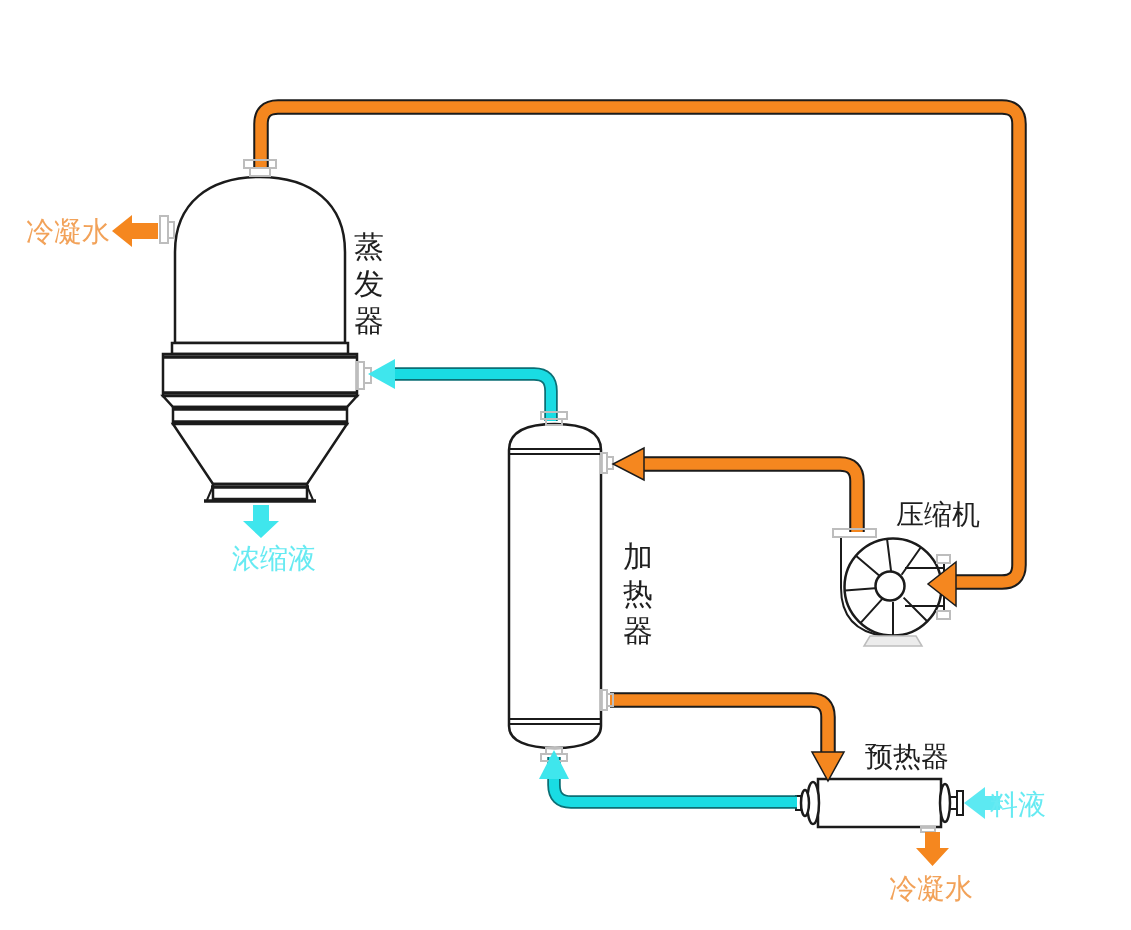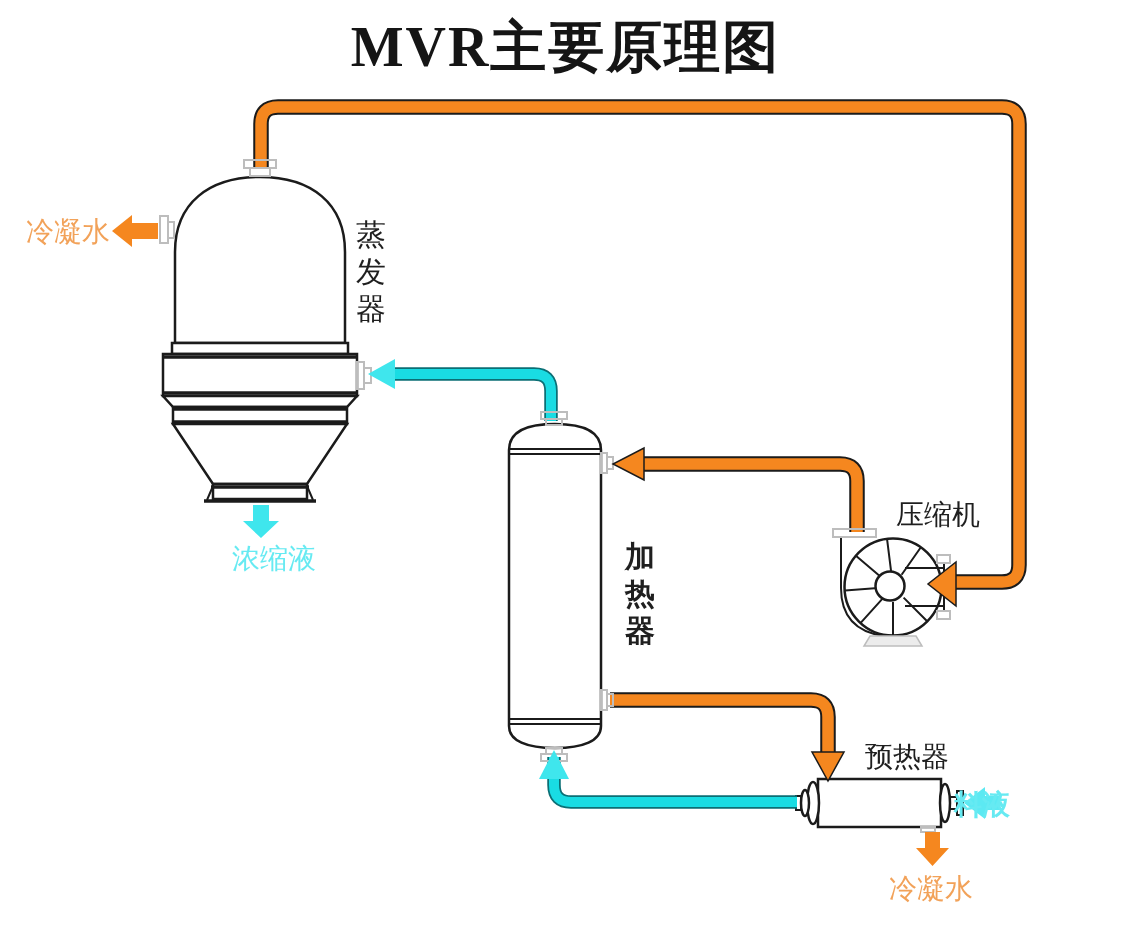--- a/index.html
+++ b/index.html
@@ -15,21 +15,21 @@
   html,body{margin:0;padding:0;background:#fff;}
   .canvas{
     position:relative;width:1131px;height:930px;background:#fff;overflow:hidden;
     font-family:"Liberation Serif","DejaVu Serif",serif;
   }
   .diagram-svg{position:absolute;left:0;top:0;}
   .title{
     position:absolute;left:0;top:10px;width:1131px;text-align:center;
     font-size:56px;font-weight:700;color:#151515;letter-spacing:2px;
   }
-  .lbl{position:absolute;font-size:28px;color:#1f1f1f;white-space:nowrap;text-align:center;}
+  .lbl{position:absolute;font-size:28px;color:#1f1f1f;white-space:nowrap;}
   .lbl.vert{white-space:normal;word-break:break-all;width:34px;line-height:37px;font-size:30px;}
   .lbl.orange{color:var(--text-orange);}
   .lbl.cyan{color:var(--text-cyan);}
 
   
   .outline{fill:#fff;stroke:var(--line-dark);stroke-width:2.5;}
   .thin{stroke:var(--line-dark);stroke-width:2;fill:none;}
   .thick{stroke:var(--line-dark);stroke-width:3.5;fill:none;}
   .gray{fill:none;stroke:var(--flange-gray);stroke-width:2;}
   .grayfill{fill:#ececec;stroke:var(--flange-gray);stroke-width:1.5;}
@@ -147,30 +147,29 @@
     <polygon class="arrowO" points="812,752 844,752 828,781"></polygon>
     <polygon class="arrowC" points="395,359 395,389 368,374"></polygon>
     <polygon class="arrowC" points="539,779 569,779 554,750"></polygon>
 
     <path class="arrowO-plain" d="M158,223 H132 V215 L112,231 132,247 V239 H158 Z"></path>
     <path class="arrowC" d="M253,505 h16 v16 h10 L261,538 243,521 h10 Z"></path>
     <path class="arrowC-feed" d="M1000,796 h-15 v-9 l-21,16 21,16 v-9 h15 Z"></path>
     <path class="arrowO-plain" d="M925,832 h15 v16 h9 L932.5,866 916,848 h9 Z"></path>
   </svg>
 
-  <div class="title">MVR主要原理图</div>
 
-  <div class="lbl vert" style="left:354px;top:216px;">蒸发器</div>
+  <div class="lbl vert" style="left:354px;top:228px;">蒸发器</div>
 
-  <div class="lbl vert" style="left:623px;top:538px;font-weight:bold;">加热器</div>
+  <div class="lbl vert" style="left:623px;top:538px;">加热器</div>
 
   <div class="lbl" style="left:896px;top:496px;">压缩机</div>
 
   <div class="lbl" style="left:865px;top:738px;">预热器</div>
 
   <div class="lbl orange" style="left:26px;top:213px;">冷凝水</div>
 
   <div class="lbl cyan" style="left:232px;top:540px;">浓缩液</div>
 
-  <div class="lbl cyan" style="left:954px;top:786px;font-weight:bold;">料液</div>
+  <div class="lbl cyan" style="left:990px;top:786px;">料液</div>
 
   <div class="lbl orange" style="left:889px;top:870px;">冷凝水</div>
 </div>
 
 </body></html>

